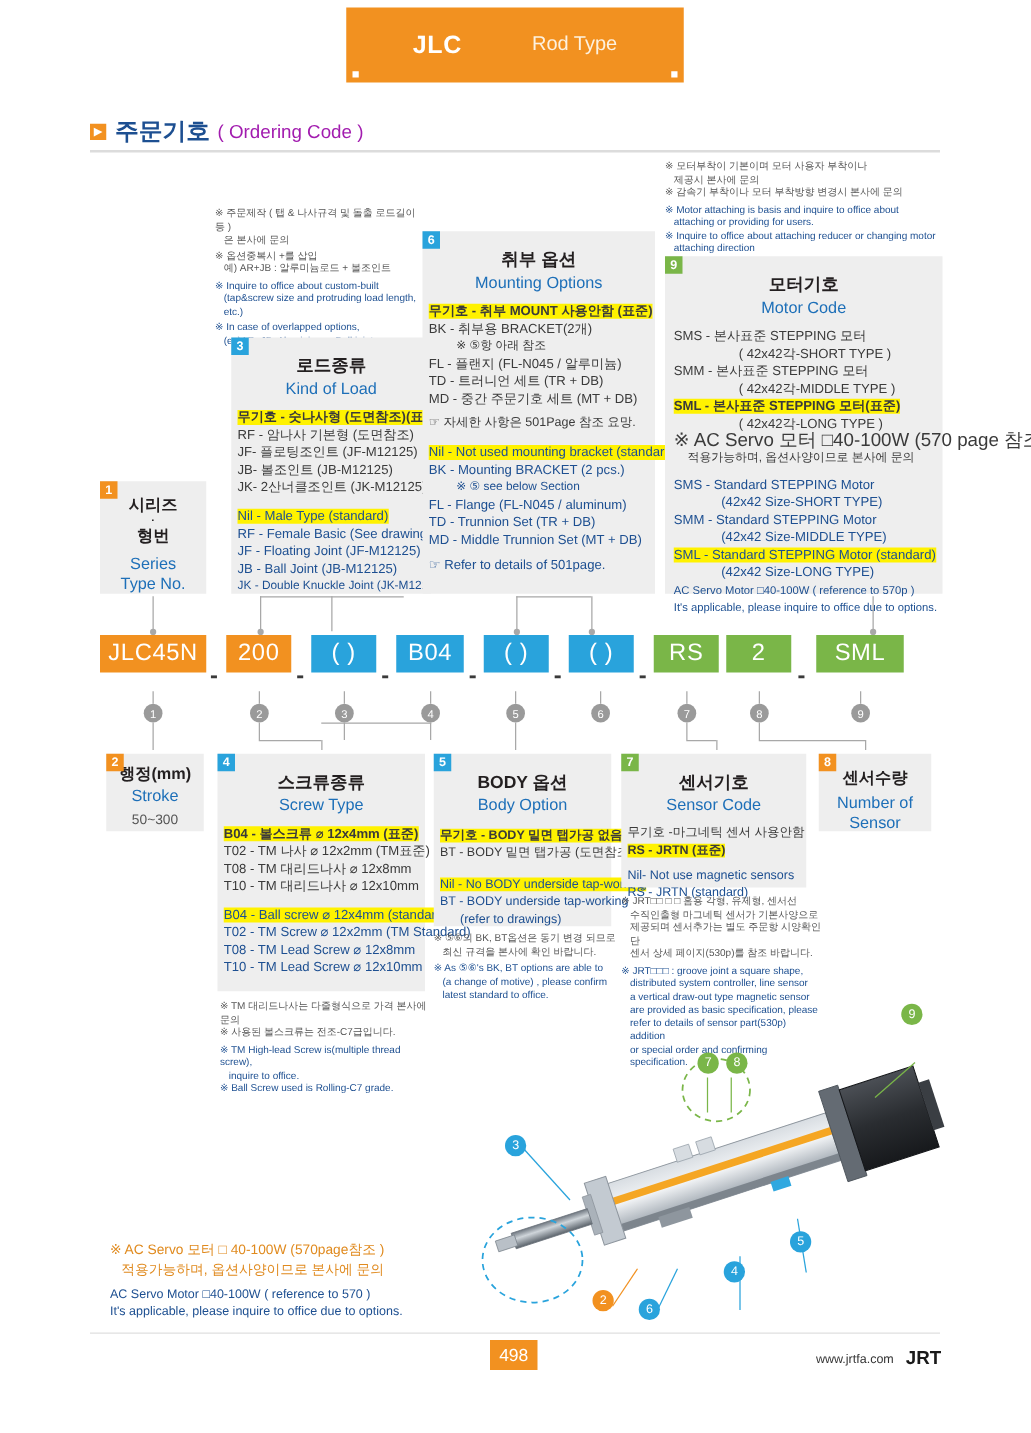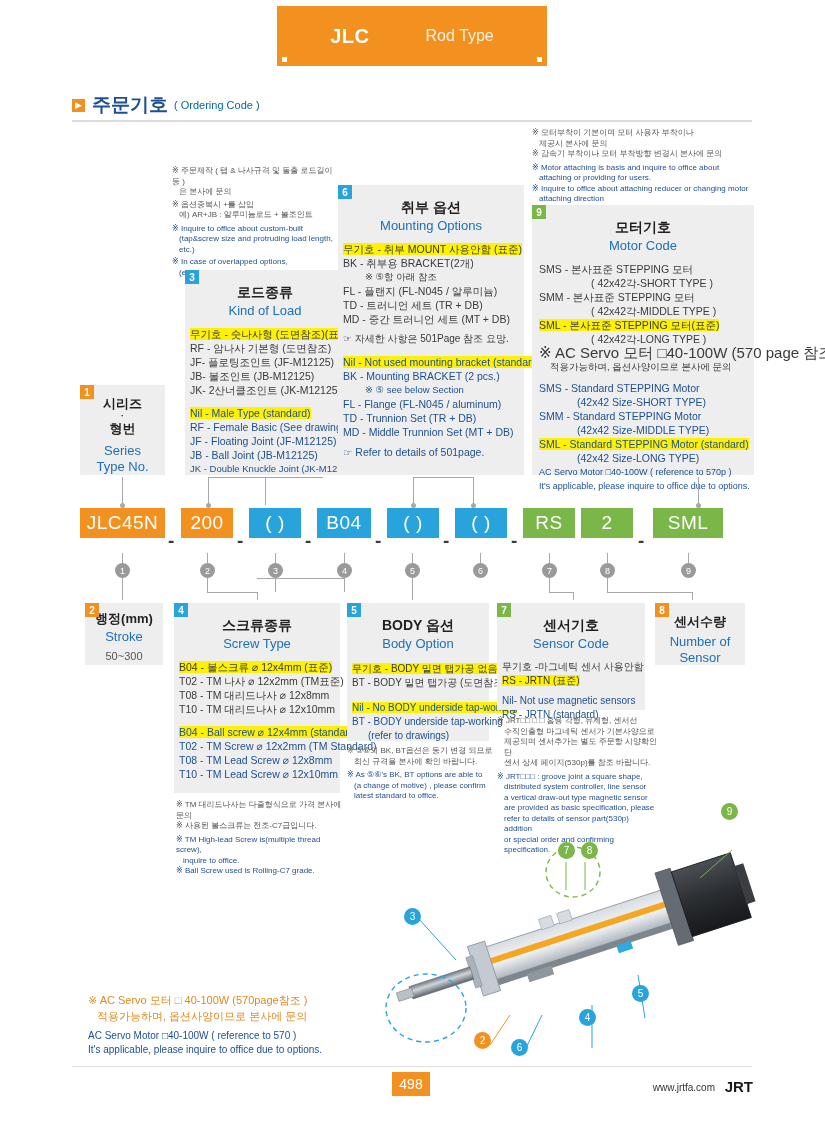--- a/index.html
+++ b/index.html
@@ -27,38 +27,38 @@
   .hdr-bar:before{left:5px;}
   .hdr-bar:after{right:5px;}
 
   .sec-title{position:absolute;left:72px;top:92px;display:flex;align-items:center;}
   .sec-title .sq{
     width:13px;height:13px;background:#f29120;color:#fff;font-size:9px;
     display:flex;align-items:center;justify-content:center;margin-right:7px;
     font-weight:bold;
   }
   .sec-title .ko{color:#1d4f91;font-size:19px;font-weight:bold;}
-  .sec-title .en{color:#0369a1;font-size:11px;margin-left:6px;}
+  .sec-title .en{color:#a21caf;font-size:15px;margin-left:6px;}
   .rule{position:absolute;left:72px;top:120px;width:680px;height:2px;background:#dcdcdc;}
 
   
   .box{position:absolute;background:#eeeeee;}
   .numtag{
     position:absolute;left:0;top:0;width:14px;height:14px;color:#fff;
     font-size:10px;font-weight:bold;display:flex;align-items:center;justify-content:center;
   }
   .n-or{background:#f29120;}
   .n-bl{background:#29a3dc;}
   .n-gr{background:#7ab648;}
   .b-ko{font-size:14px;font-weight:bold;color:#231f20;text-align:center;}
   .b-en{font-size:13px;color:#1d6fb8;text-align:center;margin-top:1px;}
   .line{font-size:10.5px;color:#3a3a3a;line-height:14px;white-space:nowrap;}
   .line.en{color:#1d4f91;}
   .hl{background:#fff200;}
-  .bd{font-weight:normal;}
+  .bd{font-weight:bold;}
   .tiny{font-size:8px;line-height:10.5px;color:#555;}
   .tiny.en{color:#1d4f91;}
 
   
   .code{
     position:absolute;height:30px;display:flex;align-items:center;justify-content:center;
     color:#fff;font-size:19px;letter-spacing:.5px;
   }
   .c-or{background:#f29120;}
   .c-bl{background:#29a3dc;}
@@ -147,21 +147,21 @@
   <div class="box" style="left:338px;top:185px;width:186px;height:290px;">
     <div class="numtag n-bl">6</div>
     <div class="b-ko" style="margin-top:14px">취부 옵션</div>
     <div class="b-en">Mounting Options</div>
     <div style="margin-top:9px;padding-left:5px">
       <div class="line"><span class="hl bd">무기호 - 취부 MOUNT 사용안함 (표준)</span></div>
       <div class="line">BK - 취부용 BRACKET(2개)</div>
       <div class="line" style="padding-left:22px;font-size:9.5px">※ ⑤항 아래 참조</div>
       <div class="line">FL - 플랜지 (FL-N045 / 알루미늄)</div>
       <div class="line">TD - 트러니언 세트 (TR + DB)</div>
-      <div class="line">MD - 중간 트러니언 세트 (MT + DB)</div>
+      <div class="line">MD - 중간 주문기호 세트 (MT + DB)</div>
       <div class="line" style="margin-top:6px;font-size:10px">☞ 자세한 사항은 501Page 참조 요망.</div>
     </div>
     <div style="margin-top:9px;padding-left:5px">
       <div class="line en"><span class="hl">Nil - Not used mounting bracket (standard)</span></div>
       <div class="line en">BK - Mounting BRACKET (2 pcs.)</div>
       <div class="line en" style="padding-left:22px;font-size:9.5px">※ ⑤ see below Section</div>
       <div class="line en">FL - Flange (FL-N045 / aluminum)</div>
       <div class="line en">TD - Trunnion Set (TR + DB)</div>
       <div class="line en">MD - Middle Trunnion Set (MT + DB)</div>
       <div class="line en" style="margin-top:6px">☞ Refer to details of  501page.</div>

